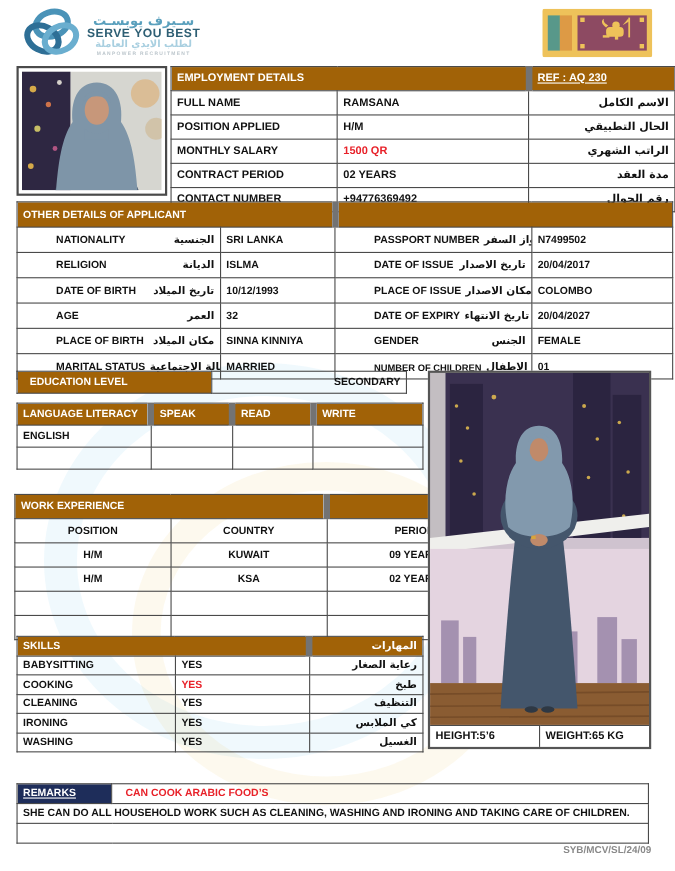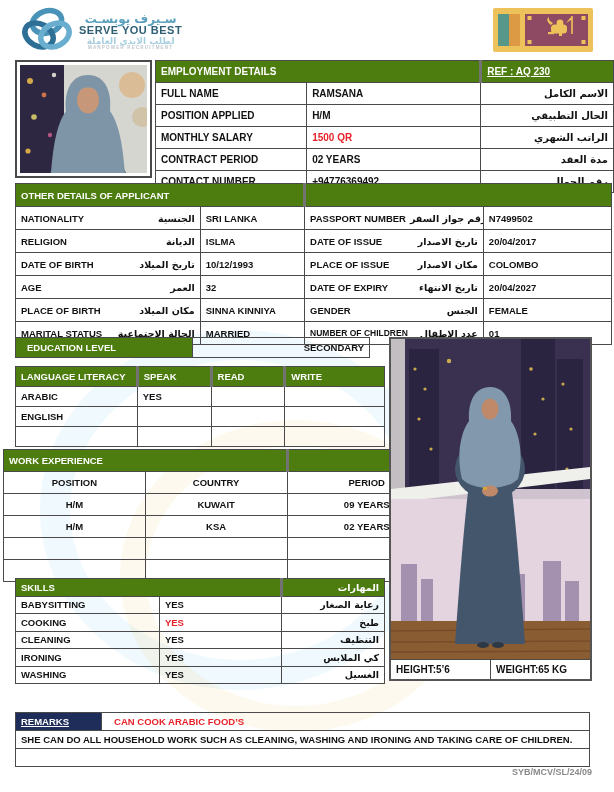--- a/index.html
+++ b/index.html
@@ -6,26 +6,26 @@
   #page{position:relative;width:614px;height:792px;background:#fff;overflow:hidden;
         font-family:"Liberation Sans",sans-serif;font-weight:bold;color:#111;}
   
   .wm{position:absolute;border-radius:50%;pointer-events:none;}
   .wm1{left:40px;top:330px;width:340px;height:300px;border:30px solid rgba(41,171,226,0.07);}
   .wm2{left:120px;top:420px;width:300px;height:260px;border:26px solid rgba(235,200,90,0.10);}
   
   table.tbl{border-collapse:collapse;table-layout:fixed;}
   table.tbl td{border:1px solid #4a4a4a;font-size:9.5px;font-weight:bold;
                padding:1px 5px;overflow:hidden;white-space:nowrap;vertical-align:middle;}
-  td.hdr{background:#4d7c0f;color:#fff;font-size:9.5px;}
-  td.hdr + td.hdr{border-left:3px solid #737373;}
+  td.hdr{background:#a16207;color:#fff;font-size:9.5px;}
+  td.hdr + td.hdr{border-left:6px solid #737373;}
   td.navy{background:#1e2d5a;color:#fff;text-decoration:underline;}
   .red{color:#e8222a;}
   .ar{direction:rtl;font-family:"DejaVu Sans",sans-serif;font-size:9.5px;}
-  .lr{display:flex;justify-content:space-between;align-items:center;gap:4px;}
+  .lr{display:flex;justify-content:space-between;align-items:flex-end;gap:4px;margin-left:30px;}
   .ctr{text-align:center;}
   .rgt{text-align:right;}
   .u{text-decoration:underline;}
   
   #logo{position:absolute;left:20px;top:5px;display:flex;align-items:center;gap:5px;}
   #logo .ltxt{display:flex;flex-direction:column;align-items:center;line-height:1.05;}
   .l-ar1{color:#5aa0bd;font-family:"DejaVu Sans",sans-serif;font-size:12px;}
   .l-en1{color:#2e5f74;font-size:11px;letter-spacing:.5px;}
   .l-ar2{color:#a8cfe0;font-family:"DejaVu Sans",sans-serif;font-size:9px;}
   .l-en2{color:#bcc6cc;font-size:4.5px;letter-spacing:1.2px;}
@@ -38,21 +38,21 @@
   #photo-panel svg{display:block;}
   
   #employment{position:absolute;left:155px;top:60px;width:459px;}
   #employment td{height:19px;font-size:10px;}
   #other{position:absolute;left:15px;top:183px;width:597px;}
   #other td{height:20px;}
   #education{position:absolute;left:15px;top:337px;width:355px;}
   #education td{height:17px;padding-left:11px;}
   #language{position:absolute;left:15px;top:366px;width:370px;}
   #language td{height:17px;}
-  #work{position:absolute;left:3px;top:449px;width:444px;}
+  #work{position:absolute;left:13px;top:449px;width:444px;}
   #work td{height:19px;}
   #skills{position:absolute;left:15px;top:578px;width:370px;}
   #skills td{height:14.5px;}
   #hw td{height:17px;font-size:10px;}
   #remarks{position:absolute;left:15px;top:712px;width:575px;}
   #remarks td{height:15px;}
   #footer{position:absolute;right:22px;top:767px;font-size:9px;color:#8a8a8a;font-weight:bold;}
 </style>
 </head>
 <body>
@@ -293,26 +293,20 @@
         <col style="width:20%">
         <col style="width:20%">
         <col style="width:27%">
       </colgroup>
     <tbody>
         <tr>
       <td class="hdr">LANGUAGE LITERACY</td>
       <td class="hdr">SPEAK</td>
       <td class="hdr">READ</td>
       <td class="hdr">WRITE</td>
-    </tr>
-    <tr>
-      <td>ARABIC</td>
-      <td>YES</td>
-      <td></td>
-      <td></td>
     </tr>
     <tr>
       <td>ENGLISH</td>
       <td></td>
       <td></td>
       <td></td>
     </tr>
     <tr>
       <td></td>
       <td></td>

